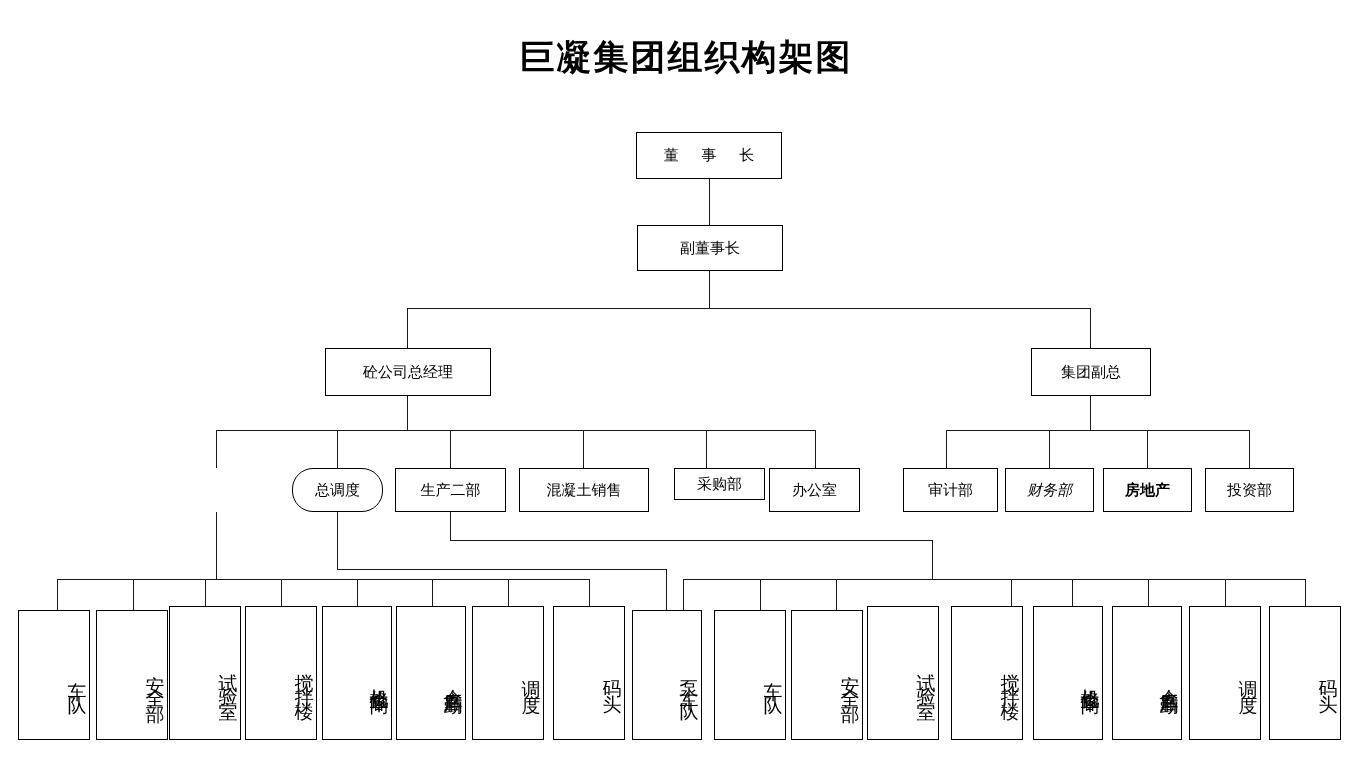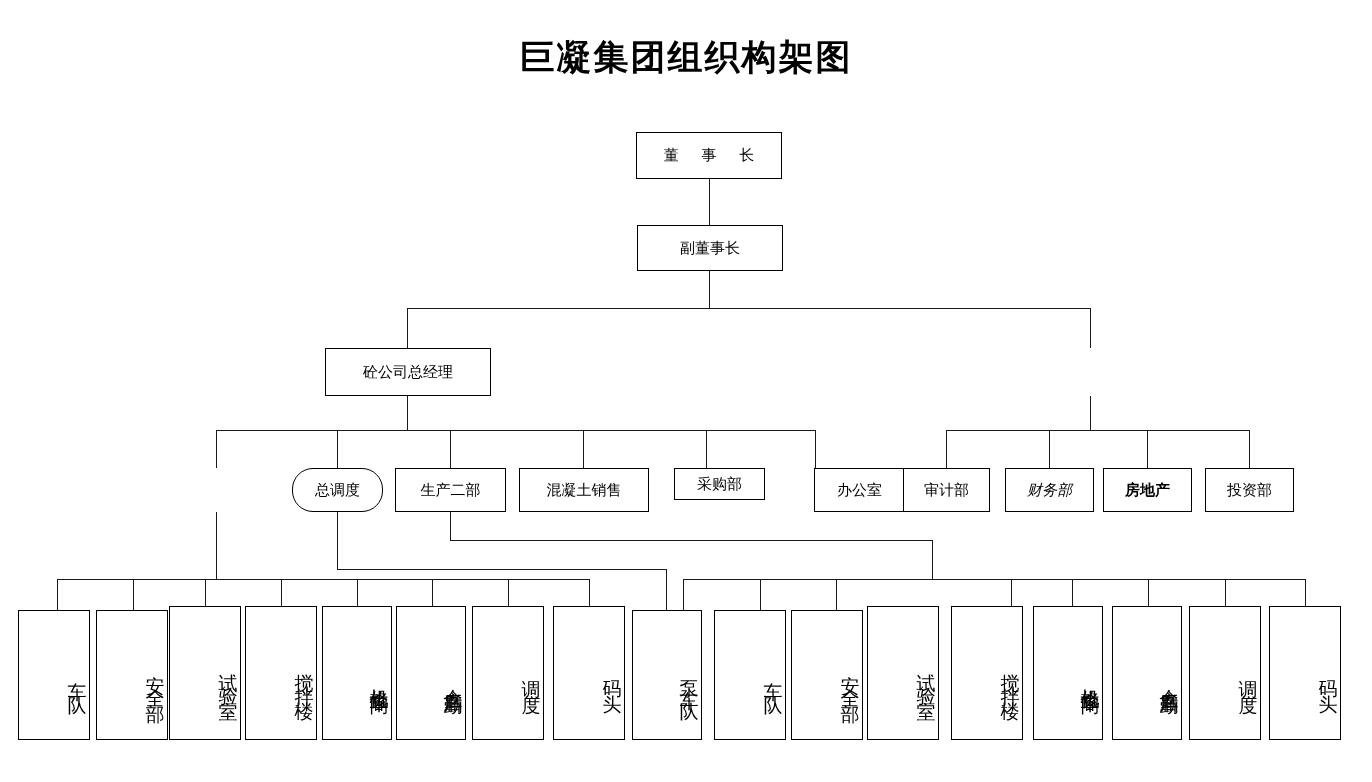--- a/index.html
+++ b/index.html
@@ -123,28 +123,29 @@
   <div class="line v" style="left:1011px; top:579px; height:31px;"></div>
   <div class="line v" style="left:1072px; top:579px; height:31px;"></div>
   <div class="line v" style="left:1148px; top:579px; height:31px;"></div>
   <div class="line v" style="left:1225px; top:579px; height:31px;"></div>
   <div class="line v" style="left:1305px; top:579px; height:31px;"></div>
 
   <div class="node wide-space" style="left:636px; top:132px; width:146px; height:47px;">董 事 长</div>
   <div class="node" style="left:637px; top:225px; width:146px; height:46px;">副董事长</div>
 
   <div class="node" style="left:325px; top:348px; width:166px; height:48px;text-align:right;">砼公司总经理</div>
+  <div class="node" style="left:1031px; top:348px; width:120px; height:48px;">集团副总</div>
 
   <div class="node" style="left:292px; top:468px; width:91px; height:44px;border-radius:21px;">总调度</div>
   <div class="node" style="left:395px; top:468px; width:111px; height:44px;">生产二部</div>
   <div class="node" style="left:519px; top:468px; width:130px; height:44px;">混凝土销售</div>
   <div class="node" style="left:674px; top:468px; width:91px; height:32px;">采购部</div>
-  <div class="node" style="left:769px; top:468px; width:91px; height:44px;margin-left:45px;">办公室</div>
+  <div class="node" style="left:769px; top:468px; width:91px; height:44px;">办公室</div>
 
-  <div class="node" style="left:903px; top:468px; width:87px; height:44px;">审计部</div>
+  <div class="node" style="left:903px; top:468px; width:95px; height:44px;">审计部</div>
   <div class="node" style="left:1005px; top:468px; width:89px; height:44px;font-style:italic;">财务部</div>
   <div class="node" style="left:1103px; top:468px; width:89px; height:44px;font-weight:bold;">房地产</div>
   <div class="node" style="left:1205px; top:468px; width:89px; height:44px;">投资部</div>
 
   <div class="node vert" style="left:18px; top:610px; width:72px; height:130px;">车队</div>
   <div class="node vert" style="left:96px; top:610px; width:72px; height:130px;">安全部</div>
   <div class="node vert" style="left:169px; top:606px; width:72px; height:134px;">试验室</div>
   <div class="node vert" style="left:245px; top:606px; width:72px; height:134px;">搅拌楼</div>
   <div class="node vert tight" style="left:322px; top:606px; width:70px; height:134px;">机修车间</div>
   <div class="node vert tight" style="left:396px; top:606px; width:70px; height:134px;">仓库后勤</div>

